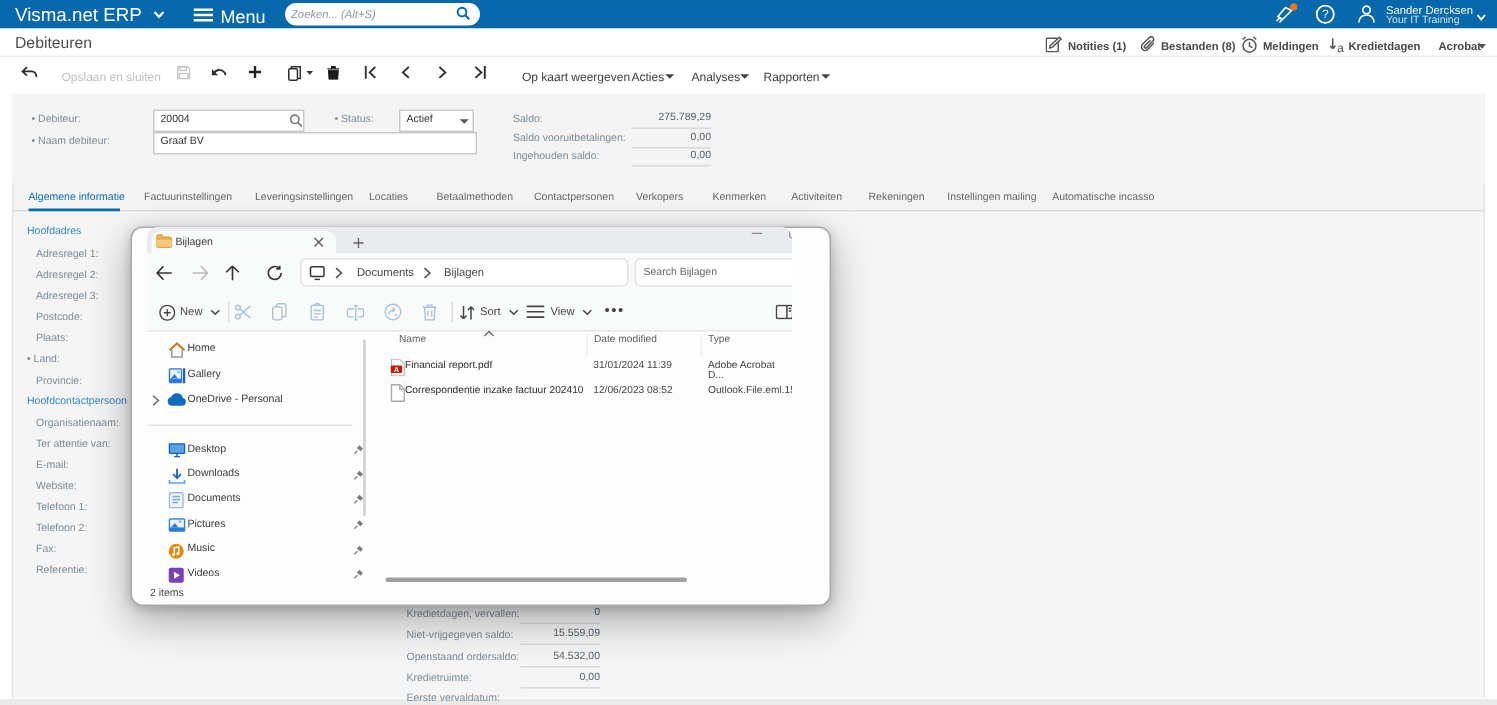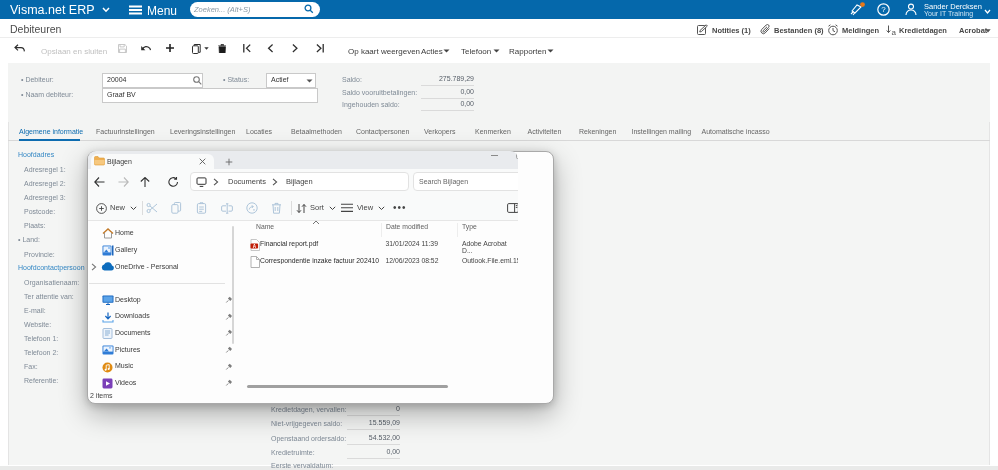--- a/index.html
+++ b/index.html
@@ -35,21 +35,21 @@
 .tab.active { color:#0d6cb0; }
 #tabul { left:19px; top:139px; width:61px; height:2px; background:#0d6cb0; }
 
 .ll { font-size:7px; color:#7f8a96; }
 .lh { font-size:7px; color:#3387c4; }
 
 #hscroll { left:0; top:465.5px; width:998px; height:4.5px; background:#e9eae9; z-index:1; }
 
 #win { left:87px; top:151px; width:467px; height:253px; background:#fdfdfd; border-radius:8px;
   box-shadow:0 10px 28px rgba(0,0,0,.30), 0 2px 8px rgba(0,0,0,.18); border:1px solid #a9a9a9; }
-#wininner { left:88px; top:151px; width:430px; height:253px; border-radius:8px; overflow:hidden; }
+#wininner { left:98px; top:151px; width:430px; height:253px; border-radius:8px; overflow:hidden; }
 #tabstrip { left:0; top:0; width:467px; height:18px; background:#e9ebee; }
 #wtab { left:3px; top:3px; width:123px; height:15px; background:#f9fafa; border-radius:6px 6px 0 0; }
 #wtabtitle { left:19px; top:6.5px; font-size:7px; font-weight:normal; color:#3a3a3a; }
 #addrrow { left:0; top:18px; width:467px; height:27px; background:#f9fafa; }
 .wbox { background:#fff; border:1px solid #e2e2e2; border-radius:4px; }
 #addrbox { left:102px; top:21px; width:219px; height:19px; }
 #searchbox { left:325px; top:21px; width:137px; height:19px; }
 #cmdbar { left:0; top:45px; width:467px; height:25px; background:#f9fafa; border-bottom:1px solid #e6e6e6; }
 .nav { font-size:7px; color:#3a3a3a; left:27px; }
 .fh { font-size:6.8px; color:#616161; }
@@ -175,21 +175,21 @@
   </svg>
 <svg class="abs" style="left:316px;top:44px;" width="8" height="8.5">
     <path d="M0.9 0.6 L4.9 4.25 L0.9 7.9" stroke="#2e2e2e" stroke-width="1.3" fill="none"></path>
     <path d="M7.2 0v8.5" stroke="#2e2e2e" stroke-width="1.3"></path>
   </svg>
 <div class="abs tbtxt" style="left:348px;">Op kaart weergeven</div>
 <div class="abs tbtxt" style="left:421px;">Acties</div>
 <svg class="abs" style="left:443px;top:49px;" width="7" height="5">
     <path d="M0.5 0.5 L3.5 3.5 L6.5 0.5" fill="#444"></path>
   </svg>
-<div class="abs tbtxt" style="left:461px;">Telefoon</div>
+<div class="abs tbtxt" style="left:461px;">Analyses</div>
 <svg class="abs" style="left:493px;top:49px;" width="7" height="5">
     <path d="M0.5 0.5 L3.5 3.5 L6.5 0.5" fill="#444"></path>
   </svg>
 <div class="abs tbtxt" style="left:509px;">Rapporten</div>
 <svg class="abs" style="left:547px;top:49px;" width="7" height="5">
     <path d="M0.5 0.5 L3.5 3.5 L6.5 0.5" fill="#444"></path>
   </svg>
 
 <div class="abs" id="panel"></div>
 <div class="abs" id="formhead"></div>

